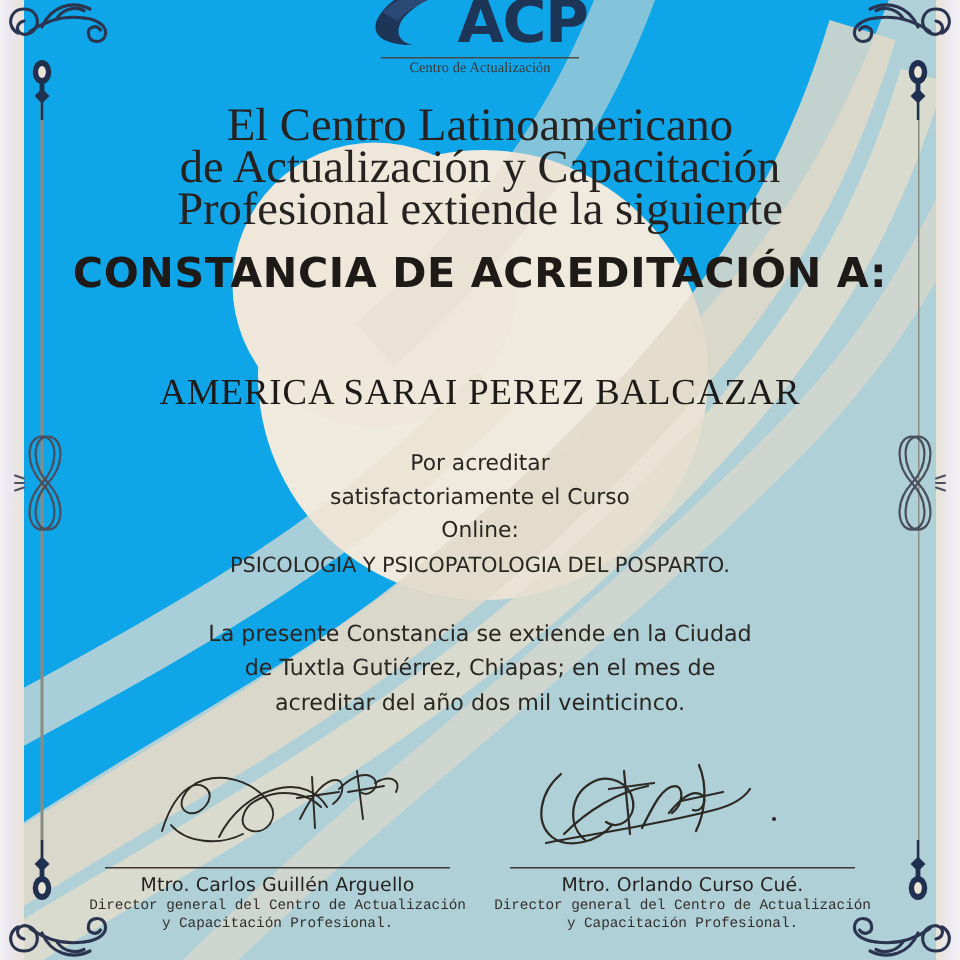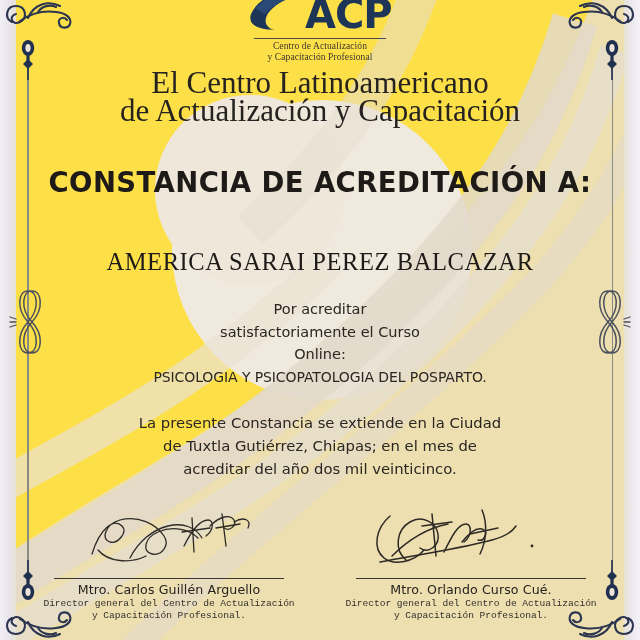--- a/index.html
+++ b/index.html
@@ -11,21 +11,21 @@
     width: 640px;
     height: 640px;
     overflow: hidden;
     font-family: "Liberation Sans", sans-serif;
   }
 
   #certificate {
     position: relative;
     width: 640px;
     height: 640px;
-    background: #fde047;
+    background: #0ea5e9;
     overflow: hidden;
   }
 
   
   .edge {
     position: absolute;
     top: 0;
     bottom: 0;
     width: 16px;
     pointer-events: none;
@@ -195,21 +195,21 @@
     color: #2a2622;
   }
 
   
   .signatures {
     position: absolute;
     left: 34px;
     right: 34px;
     bottom: 18px;
     display: flex;
-    justify-content: space-between;
+    justify-content: center;
   }
   .sig-block {
     width: 270px;
     position: relative;
     text-align: center;
   }
   .sig-scribble {
     position: absolute;
     left: 0;
     right: 0;
@@ -383,27 +383,27 @@
 
     <div class="logo-block">
       <svg class="logo-mark" width="150" height="52" viewBox="0 0 150 52" xmlns="http://www.w3.org/2000/svg">
         <path d="M6 30 C 14 12, 40 2, 66 8 C 52 10, 34 16, 24 28 C 18 36, 20 44, 30 46 C 16 46, 2 42, 6 30 Z" fill="#1d3557"></path>
         <path d="M10 24 C 26 8, 56 2, 84 10 C 60 8, 34 14, 20 30 Z" fill="#2a4a75"></path>
         <text x="60" y="44" font-family="DejaVu Sans, sans-serif" font-size="40" font-weight="bold" fill="#1d3557" letter-spacing="-1">ACP</text>
       </svg>
       <div class="logo-divider"></div>
       <div class="logo-sub">
         <div>Centro de Actualización</div>
-        <div>y Capacitación Profesional</div>
       </div>
     </div>
 
     <div class="headline">
       <div>El Centro Latinoamericano</div>
       <div>de Actualización y Capacitación</div>
+      <div>Profesional extiende la siguiente</div>
     </div>
 
     <div class="main-title">CONSTANCIA DE ACREDITACIÓN A:</div>
 
     <div class="recipient">AMERICA SARAI PEREZ BALCAZAR</div>
 
     <div class="body-a">
       <div>Por acreditar</div>
       <div>satisfactoriamente el Curso</div>
       <div>Online:</div>

